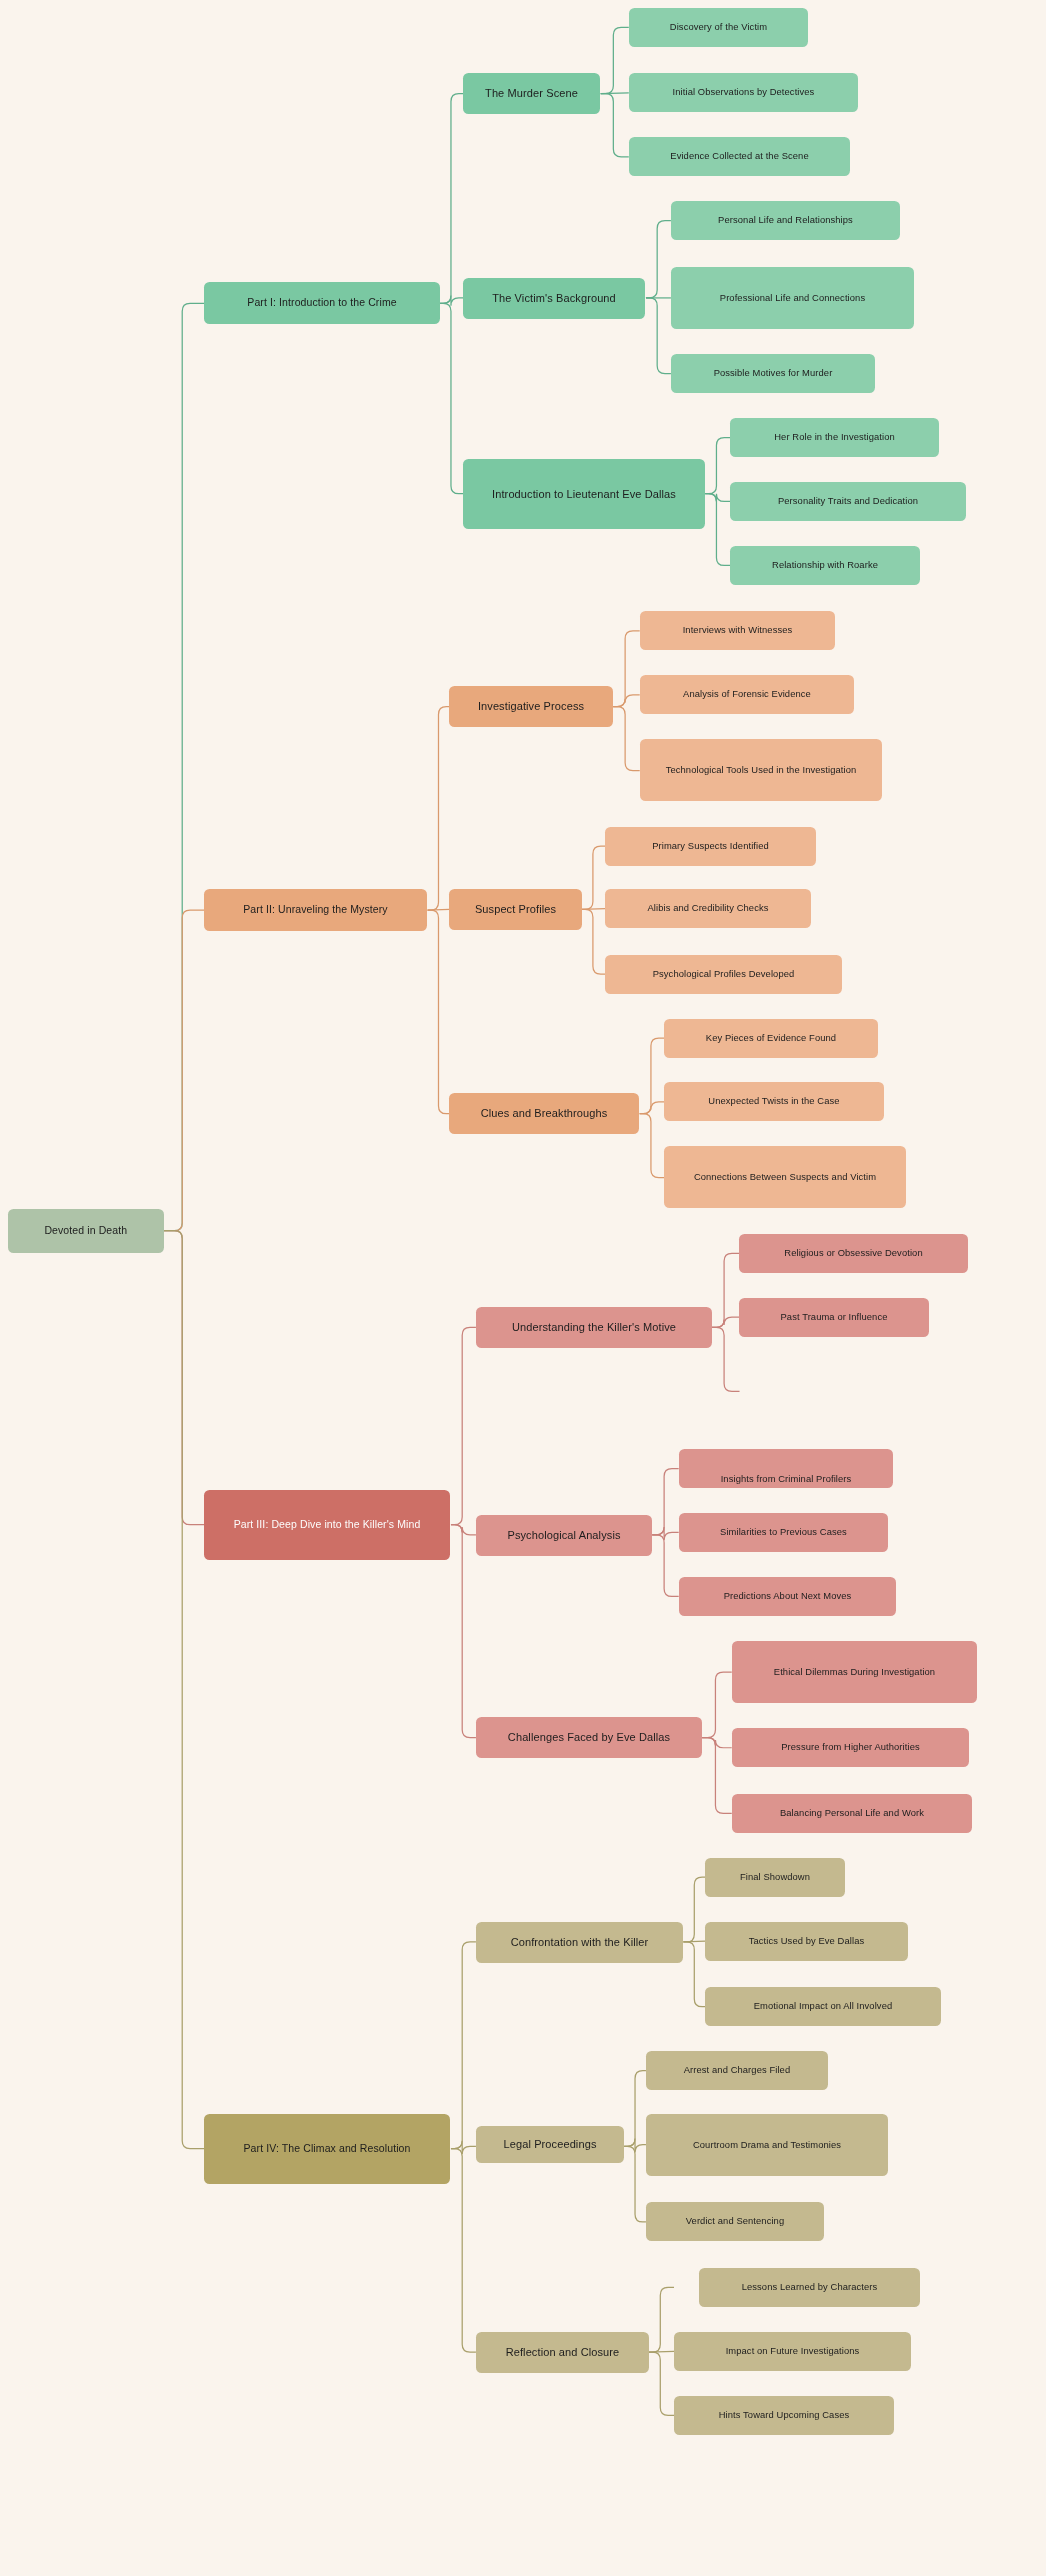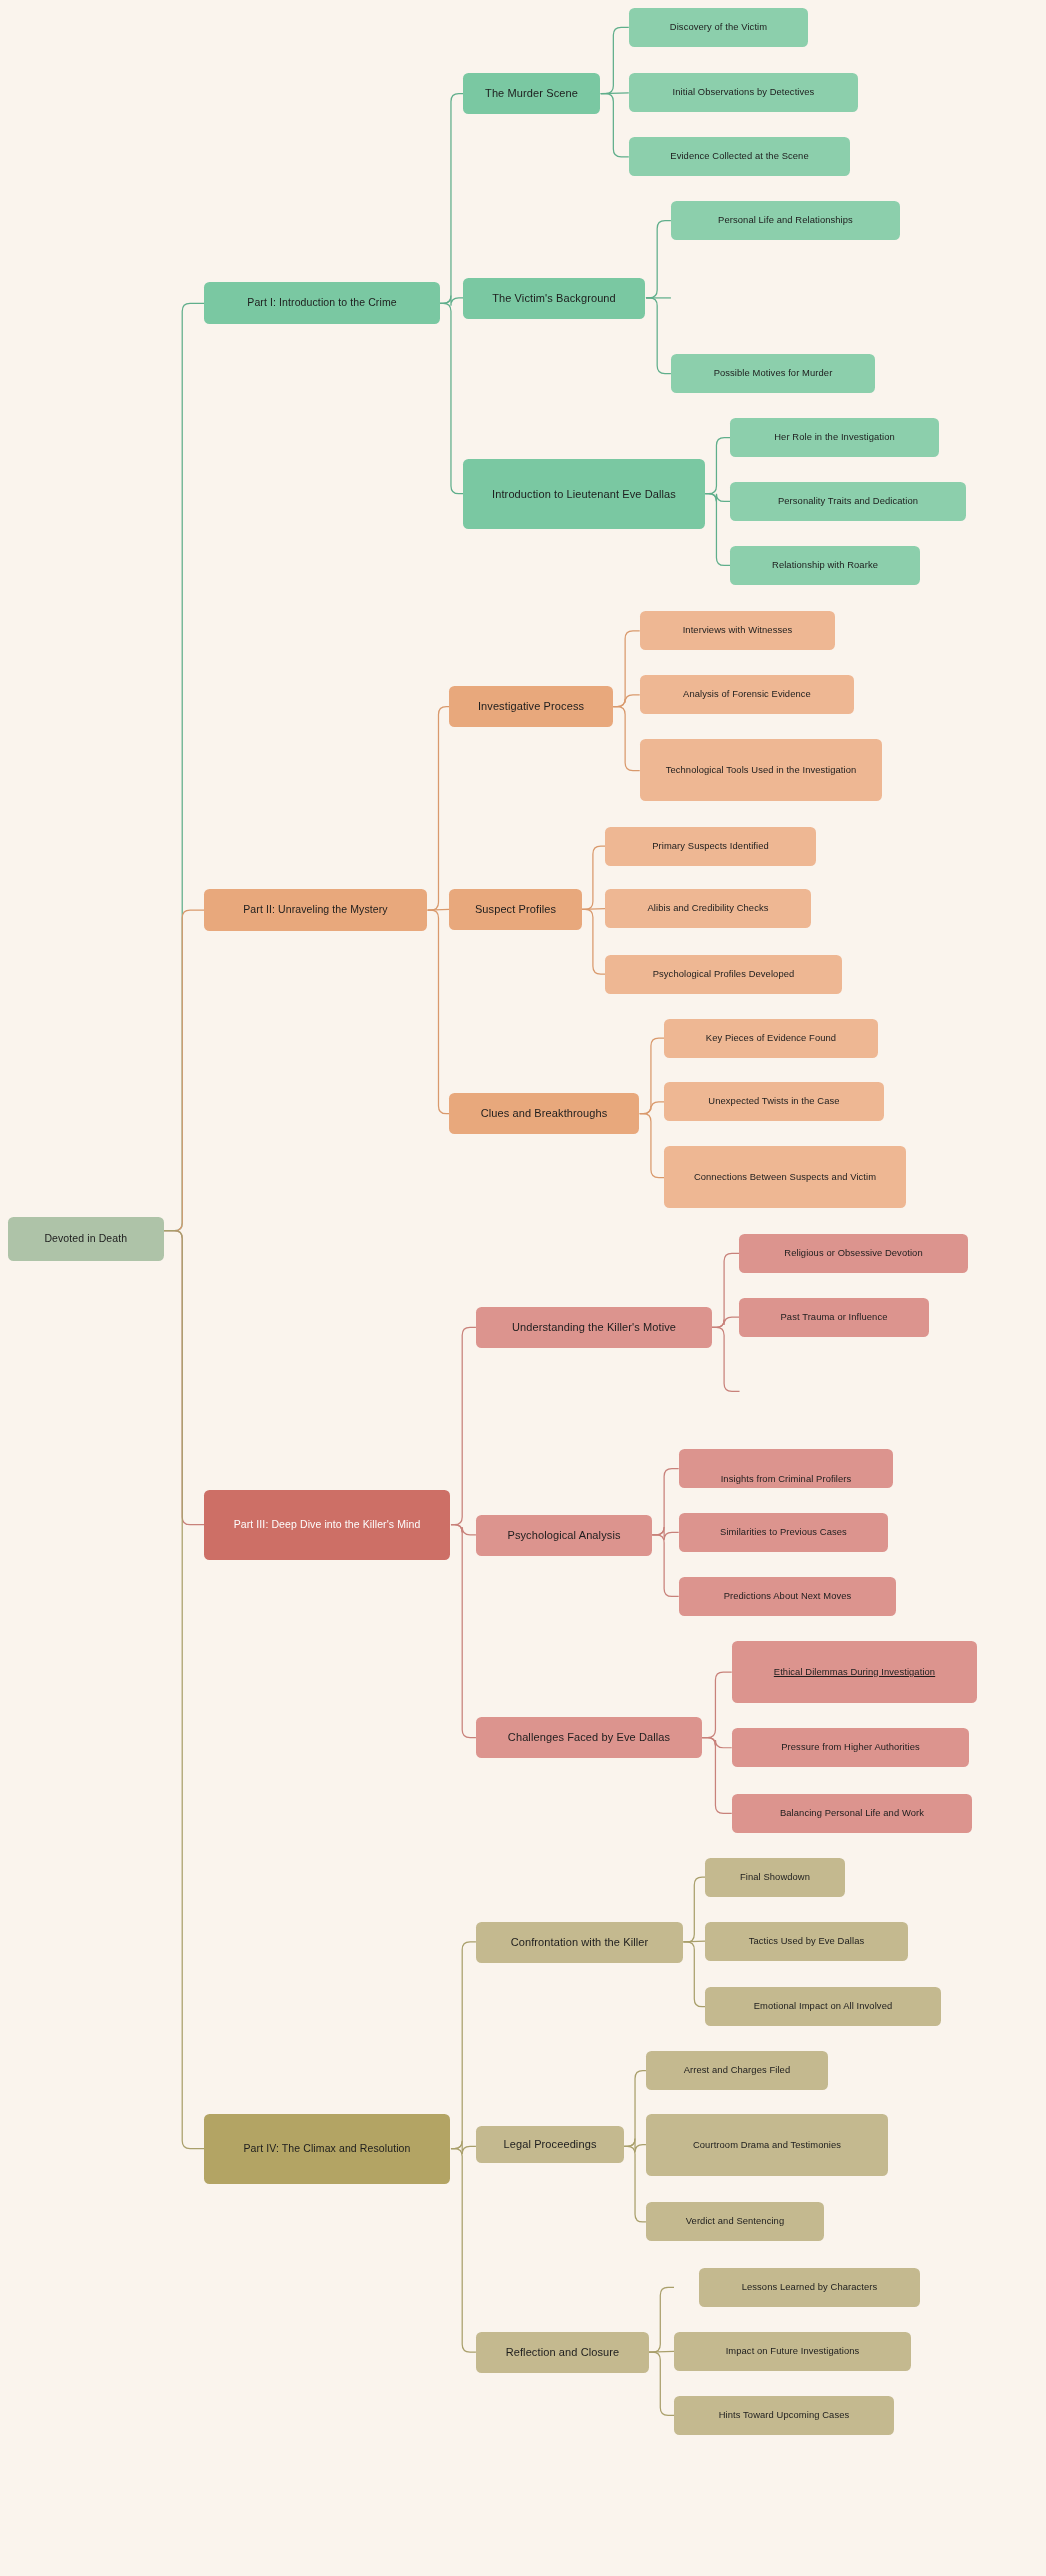--- a/index.html
+++ b/index.html
@@ -91,21 +91,21 @@
       <path d="M 876 2490 L 880 2490 Q 890 2490 890 2500 L 890 2563 Q 890 2573 900 2573 L 904 2573" fill="none" stroke="#a99f6b" stroke-width="1.6"></path>
       <path d="M 578 2755 L 582.4 2755 Q 592.4 2755 592.4 2745 L 592.4 2762 Q 592.4 2752 602.4 2752 L 610 2752" fill="none" stroke="#a99f6b" stroke-width="1.6"></path>
       <path d="M 800 2752 L 804 2752 Q 814 2752 814 2742 L 814 2665 Q 814 2655 824 2655 L 828 2655" fill="none" stroke="#a99f6b" stroke-width="1.6"></path>
       <path d="M 800 2752 L 804 2752 Q 814 2752 814 2742 L 814 2760 Q 814 2750 824 2750 L 828 2750" fill="none" stroke="#a99f6b" stroke-width="1.6"></path>
       <path d="M 800 2752 L 804 2752 Q 814 2752 814 2762 L 814 2839 Q 814 2849 824 2849 L 828 2849" fill="none" stroke="#a99f6b" stroke-width="1.6"></path>
       <path d="M 578 2755 L 582.4 2755 Q 592.4 2755 592.4 2765 L 592.4 3006 Q 592.4 3016 602.4 3016 L 610 3016" fill="none" stroke="#a99f6b" stroke-width="1.6"></path>
       <path d="M 832 3016 L 836.4 3016 Q 846.4 3016 846.4 3006 L 846.4 2943 Q 846.4 2933 856.4 2933 L 864 2933" fill="none" stroke="#a99f6b" stroke-width="1.6"></path>
       <path d="M 832 3016 L 864 3015" fill="none" stroke="#a99f6b" stroke-width="1.6"></path>
       <path d="M 832 3016 L 836.4 3016 Q 846.4 3016 846.4 3026 L 846.4 3087 Q 846.4 3097 856.4 3097 L 864 3097" fill="none" stroke="#a99f6b" stroke-width="1.6"></path>
     </svg>
-<div class="node root" style="left: 7.8px; top: 1209px; width: 156px; height: 44px; background: rgb(174, 195, 168); margin-top: 8px;">
+<div class="node root" style="left: 7.8px; top: 1209px; width: 156px; height: 44px; background: rgb(174, 195, 168);">
       <span>Devoted in Death</span>
     </div>
     <div class="node part" style="left: 204px; top: 282px; width: 236px; height: 42px; background: rgb(122, 200, 162);">
       <span>Part I: Introduction to the Crime</span>
     </div>
     <div class="node branch" style="left: 463px; top: 73px; width: 137px; height: 41px; background: rgb(122, 200, 162);">
       <span>The Murder Scene</span>
     </div>
     <div class="node leaf" style="left: 629px; top: 7.8px; width: 179px; height: 39px; background: rgb(140, 207, 172);">
       <span>Discovery of the Victim</span>
@@ -115,20 +115,23 @@
     </div>
     <div class="node leaf" style="left: 629px; top: 137px; width: 221px; height: 39px; background: rgb(140, 207, 172);">
       <span>Evidence Collected at the Scene</span>
     </div>
     <div class="node branch" style="left: 463px; top: 278px; width: 182px; height: 41px; background: rgb(122, 200, 162);">
       <span>The Victim's Background</span>
     </div>
     <div class="node leaf" style="left: 671px; top: 201px; width: 229px; height: 39px; background: rgb(140, 207, 172);">
       <span>Personal Life and Relationships</span>
     </div>
+    <div class="node leaf" style="left: 671px; top: 267px; width: 243px; height: 62px; background: rgb(140, 207, 172);">
+      <span>Professional Life and Connections</span>
+    </div>
     <div class="node leaf" style="left: 671px; top: 354px; width: 204px; height: 39px; background: rgb(140, 207, 172);">
       <span>Possible Motives for Murder</span>
     </div>
     <div class="node branch" style="left: 463px; top: 459px; width: 242px; height: 70px; background: rgb(122, 200, 162);">
       <span>Introduction to Lieutenant Eve Dallas</span>
     </div>
     <div class="node leaf" style="left: 730px; top: 418px; width: 209px; height: 39px; background: rgb(140, 207, 172);">
       <span>Her Role in the Investigation</span>
     </div>
     <div class="node leaf" style="left: 730px; top: 482px; width: 236px; height: 39px; background: rgb(140, 207, 172);">
@@ -196,21 +199,21 @@
     </div>
     <div class="node leaf" style="left: 679px; top: 1513px; width: 209px; height: 39px; background: rgb(220, 148, 142);">
       <span>Similarities to Previous Cases</span>
     </div>
     <div class="node leaf" style="left: 679px; top: 1577px; width: 217px; height: 39px; background: rgb(220, 148, 142);">
       <span>Predictions About Next Moves</span>
     </div>
     <div class="node branch" style="left: 476px; top: 1717px; width: 226px; height: 41px; background: rgb(220, 148, 142);">
       <span>Challenges Faced by Eve Dallas</span>
     </div>
-    <div class="node leaf" style="left: 732px; top: 1641px; width: 245px; height: 62px; background: rgb(220, 148, 142); text-decoration: underline;">
+    <div class="node leaf" style="left: 732px; top: 1641px; width: 245px; height: 62px; background: rgb(220, 148, 142);">
       <span>Ethical Dilemmas During Investigation</span>
     </div>
     <div class="node leaf" style="left: 732px; top: 1728px; width: 237px; height: 39px; background: rgb(220, 148, 142);">
       <span>Pressure from Higher Authorities</span>
     </div>
     <div class="node leaf" style="left: 732px; top: 1794px; width: 240px; height: 39px; background: rgb(220, 148, 142);">
       <span>Balancing Personal Life and Work</span>
     </div>
     <div class="node part" style="left: 204px; top: 2114px; width: 246px; height: 70px; background: rgb(179, 164, 100);">
       <span>Part IV: The Climax and Resolution</span>

